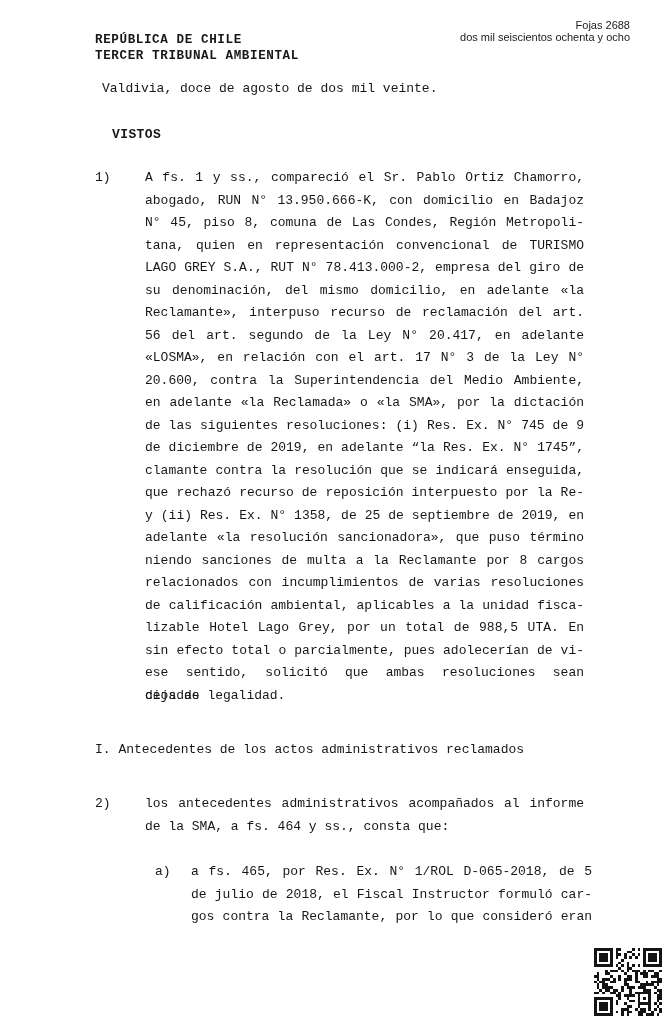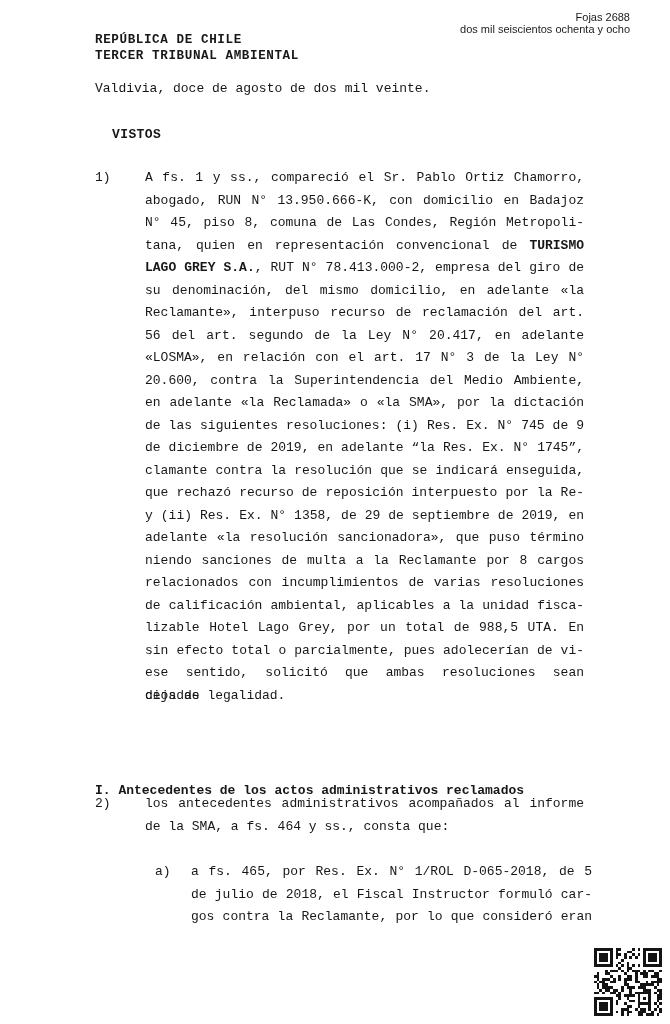--- a/index.html
+++ b/index.html
@@ -6,30 +6,30 @@
   .page{
     position:relative;
     width:670px;height:1024px;
     background:#ffffff;
     color:#171717;
     font-family:"Liberation Mono","DejaVu Sans Mono",monospace;
     font-size:13px;
     overflow:hidden;
   }
   .abs{position:absolute;}
-  .bold{font-weight:bold;margin-top:40px;}
+  .bold{font-weight:normal;margin-top:40px;}
   
   .hdr-left{left:95px;top:33px;line-height:15.5px;font-weight:bold;font-size:12.6px;letter-spacing:0.6px;}
   
-  .hdr-right{right:40px;top:12px;text-align:right;
+  .hdr-right{right:40px;top:20px;text-align:right;
     font-family:"Liberation Sans","DejaVu Sans",sans-serif;
     font-size:11px;line-height:11.5px;color:#1b1b1b;}
-  .date-line{left:95px;top:78px;height:22.5px;line-height:22.5px;}
+  .date-line{left:102px;top:78px;height:22.5px;line-height:22.5px;}
   .vistos{left:112px;top:124px;height:22.5px;line-height:22.5px;font-weight:bold;letter-spacing:0.4px;}
-  .sec-head{left:95px;top:780px;height:22.5px;line-height:22.5px;font-weight:bold;}
+  .sec-head{left:95px;top:739px;height:22.5px;line-height:22.5px;font-weight:normal;}
   
   .para{position:absolute;left:95px;}
   .p1{top:167px;}
   .p2{top:793px;}
   .para .num{position:absolute;left:0;top:0;height:22.5px;line-height:22.5px;}
   .para .pbody{margin-left:50px;width:439px;}
   
   .sub{position:absolute;left:155px;top:861px;}
   .sub .num{position:absolute;left:0;top:0;height:22.5px;line-height:22.5px;}
   .sub .pbody{margin-left:36px;width:401px;}
@@ -72,21 +72,21 @@
         <div class="ln"><span>su denominación, del mismo domicilio, en adelante «la</span></div>
         <div class="ln"><span>Reclamante», interpuso recurso de reclamación del art.</span></div>
         <div class="ln"><span>56 del art. segundo de la Ley N° 20.417, en adelante</span></div>
         <div class="ln"><span>«LOSMA», en relación con el art. 17 N° 3 de la Ley N°</span></div>
         <div class="ln"><span>20.600, contra la Superintendencia del Medio Ambiente,</span></div>
         <div class="ln"><span>en adelante «la Reclamada» o «la SMA», por la dictación</span></div>
         <div class="ln"><span>de las siguientes resoluciones: (i) Res. Ex. N° 745 de 9</span></div>
         <div class="ln"><span>de diciembre de 2019, en adelante “la Res. Ex. N° 1745”,</span></div>
         <div class="ln"><span>clamante contra la resolución que se indicará enseguida,</span></div>
         <div class="ln"><span>que rechazó recurso de reposición interpuesto por la Re-</span></div>
-        <div class="ln"><span>y (ii) Res. Ex. N° 1358, de 29 de septiembre de 2019, en</span></div>
+        <div class="ln"><span>y (ii) Res. Ex. N° 1358, de 25 de septiembre de 2019, en</span></div>
         <div class="ln"><span>adelante «la resolución sancionadora», que puso término</span></div>
         <div class="ln"><span>niendo sanciones de multa a la Reclamante por 8 cargos</span></div>
         <div class="ln"><span>relacionados con incumplimientos de varias resoluciones</span></div>
         <div class="ln"><span>de calificación ambiental, aplicables a la unidad fisca-</span></div>
         <div class="ln"><span>lizable Hotel Lago Grey, por un total de 988,5 UTA. En</span></div>
         <div class="ln"><span>sin efecto total o parcialmente, pues adolecerían de vi-</span></div>
         <div class="ln"><span>ese sentido, solicitó que ambas resoluciones sean dejadas</span></div>
         <div class="ln plain"><span>cios de legalidad.</span></div>
       </div>
   </div>

